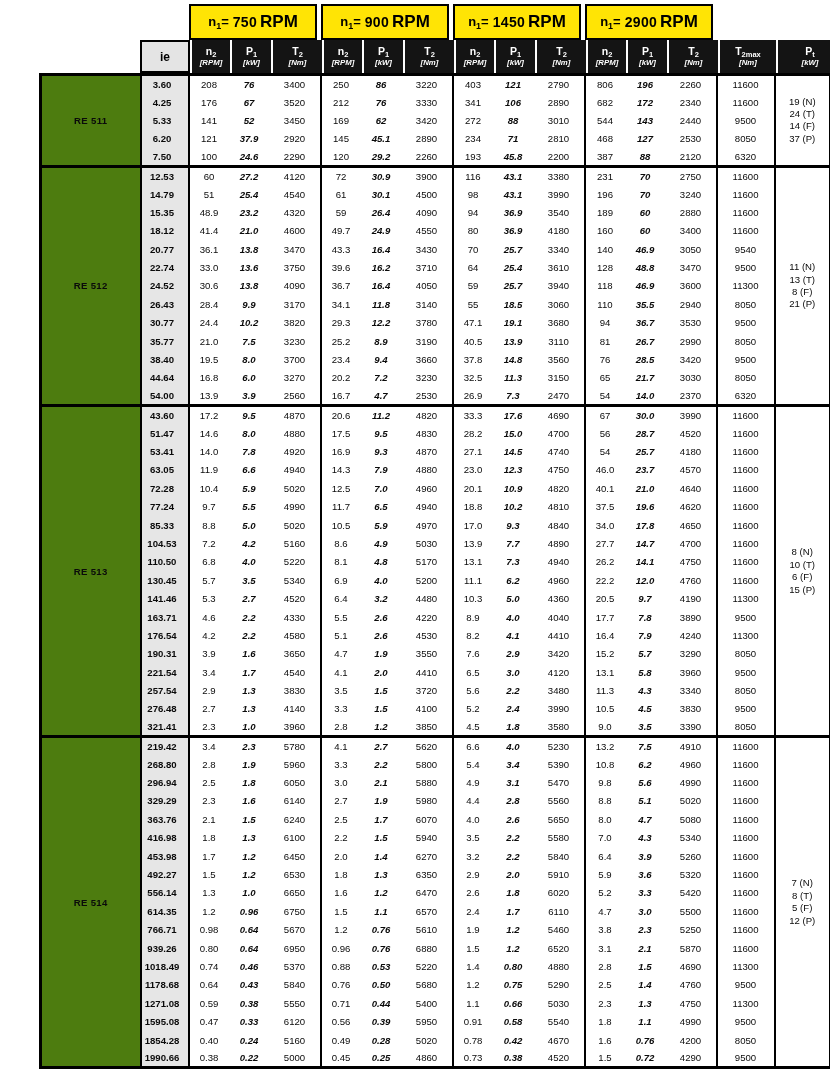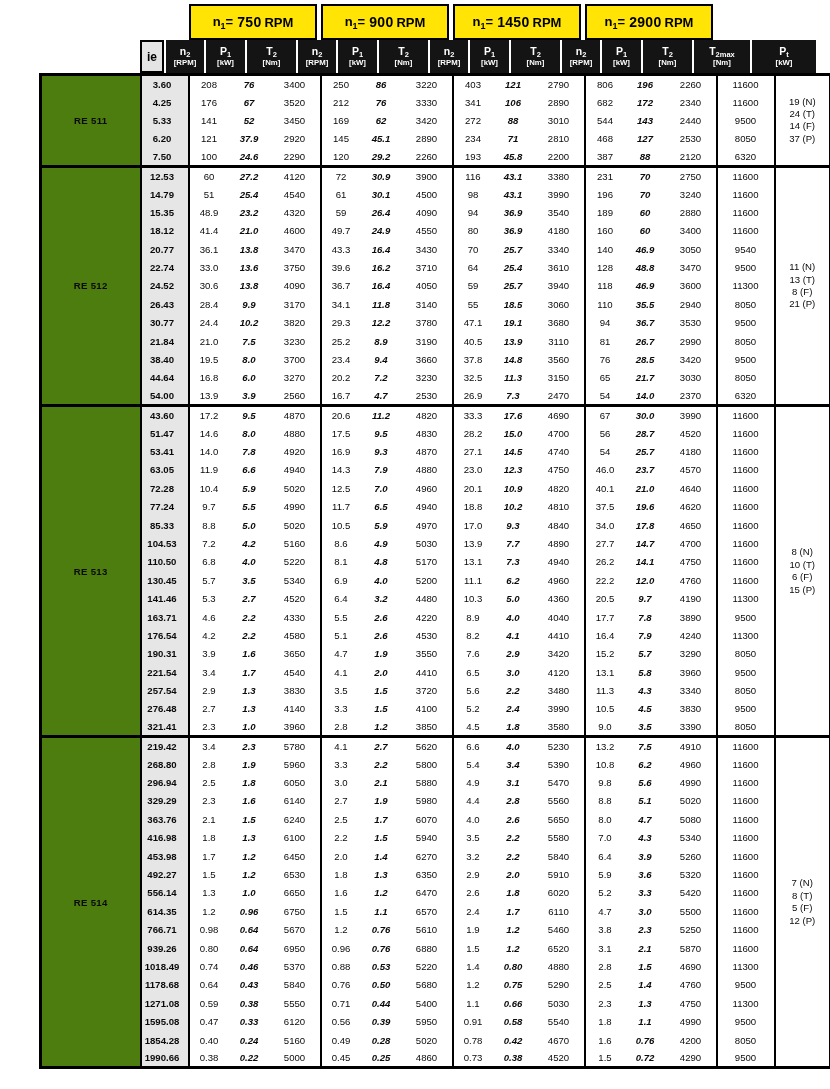--- a/index.html
+++ b/index.html
@@ -16,37 +16,37 @@
   .row-a { display:flex; height:36px; align-items:stretch; }
   .row-a .sp { flex:none; }
   .ybox {
     flex:none; width:128px; margin:0 2px; background:#ffe405;
     border:2.5px solid #000; display:flex; align-items:center; justify-content:center;
     font-size:13px; color:#000; white-space:nowrap;
   }
   .ybox .npart { font-weight:bold; }
   .ybox sub { font-size:9px; vertical-align:-3px; font-weight:bold; }
   .ybox b { font-weight:bold; font-size:14px; letter-spacing:.3px; margin:0 3px 0 4px; }
-  .ybox .unit { font-weight:bold; font-size:13px; }
+  .ybox .unit { font-weight:bold; font-size:17px; }
 
   .row-b { display:flex; height:33px; align-items:stretch; }
   .row-b .sp { flex:none; }
   .iebox {
-    flex:none; width:24px; margin:0 1px; background:#e4e4e4; border:2.5px solid #000;
+    flex:none; width:50px; margin:0 1px; background:#e4e4e4; border:2.5px solid #000;
     display:flex; align-items:center; justify-content:center;
     font-weight:bold; font-size:12px; color:#000;
   }
   .bbox {
     flex:none; margin:0 1px; background:#141414; color:#fff;
     display:flex; flex-direction:column; align-items:center; justify-content:center;
     line-height:1.05; padding-top:1px;
   }
   .bbox .sym { font-weight:bold; font-size:10.5px; }
   .bbox .sym sub { font-size:7.5px; vertical-align:-2px; }
-  .bbox .unit { font-size:7.8px; font-weight:bold; }
+  .bbox .unit { font-size:7.8px; font-weight:bold;font-style:italic; }
   .w-n2 { width:38px; } .w-p1 { width:39px; } .w-t2 { width:49px; }
   .w-t2max { width:56px;text-align:center; } .w-pt { width:64px;align-items:center; }
 
   
   table.body {
     width:790px; border-collapse:collapse; table-layout:fixed;
     border:3px solid #000; margin-top:0;
   }
   table.body td {
     height:18.4px; font-size:9.6px; color:#0a0a0a;
@@ -408,21 +408,21 @@
           <td class="val-cell">3780</td>
           <td class="val-cell group-start">47.1</td>
           <td class="val-cell p1">19.1</td>
           <td class="val-cell">3680</td>
           <td class="val-cell group-start">94</td>
           <td class="val-cell p1">36.7</td>
           <td class="val-cell">3530</td>
           <td class="group-start">9500</td>
         </tr>
         <tr>
-          <td class="ie-cell group-start">21.84</td>
+          <td class="ie-cell group-start">35.77</td>
           <td class="val-cell group-start">21.0</td>
           <td class="val-cell p1">7.5</td>
           <td class="val-cell">3230</td>
           <td class="val-cell group-start">25.2</td>
           <td class="val-cell p1">8.9</td>
           <td class="val-cell">3190</td>
           <td class="val-cell group-start">40.5</td>
           <td class="val-cell p1">13.9</td>
           <td class="val-cell">3110</td>
           <td class="val-cell group-start">81</td>

